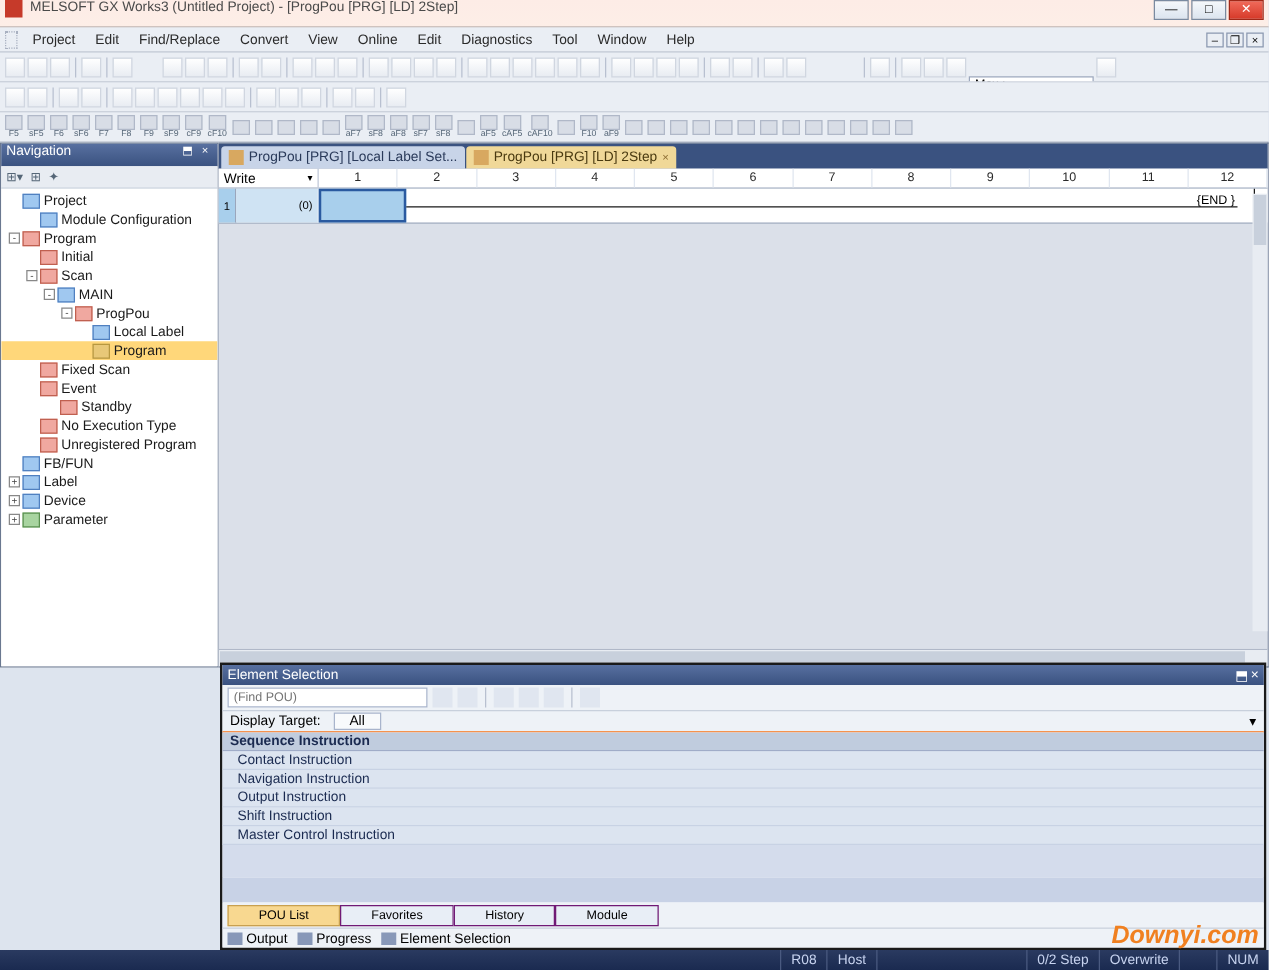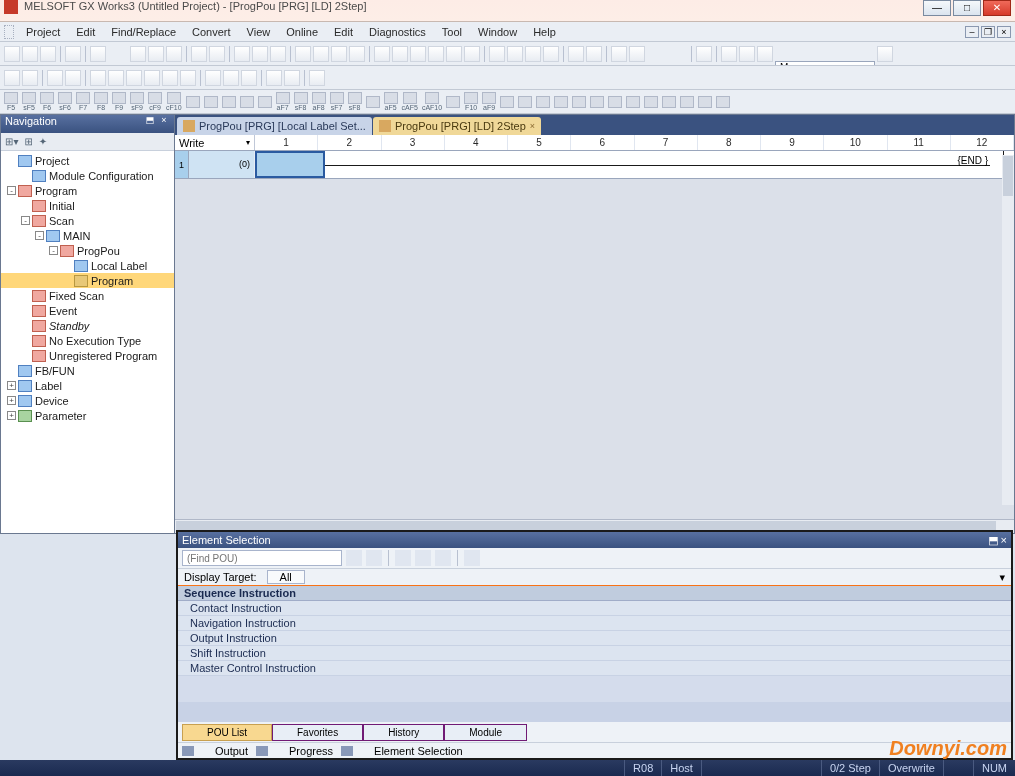--- a/index.html
+++ b/index.html
@@ -93,21 +93,21 @@
 .elsel-dt .lbl { padding: 0 6px; }
 .elsel-dt .all { padding: 0 12px; border: 1px solid #a8b4cc; background: #f8fafc; margin-left: 4px; }
 .elsel-list { flex: 1; overflow: auto; background: #d4dcec; }
 .elsel-list .hdr { background: #c0ccde; padding: 1px 6px; font-weight: bold; color: #1a2a50; border-bottom: 1px solid #a0acc8; }
 .elsel-list .itm { background: #dce4f0; padding: 1px 12px; color: #1a2a50; border-bottom: 1px solid #c8d2e4; }
 .elsel-spacer { height: 20px; background: #c8d2e6; }
 .elsel-bt { height: 20px; display: flex; align-items: center; background: #eef2f7; padding: 0 4px; gap: 0; }
 .elsel-bt .bt { padding: 2px 24px; border: 1px solid #701a75; background: #e8eef6; font-size: 10px; }
 .elsel-bt .bt.act { background: #f8d890; border-color: #c8a050; }
 .elsel-foot { height: 16px; display: flex; align-items: center; background: #eef2f7; padding: 0 4px; gap: 8px; font-size: 10px; border-top: 1px solid #c8d0dc; }
-.elsel-foot .ft { display: flex; align-items: center; gap: 21px; }
+.elsel-foot .ft { display: flex; align-items: center; gap: 3px; }
 .elsel-foot .fi { width: 12px; height: 10px; background: #8898b8; }
 
 
 .status { position: absolute; bottom: 0; left: 0; right: 0; height: 16px; background: linear-gradient(#2a3a60,#1a2a50); color: #c8d4f0; display: flex; font-size: 10px; }
 .status .cell { padding: 0 8px; border-left: 1px solid #4a5a80; height: 100%; line-height: 16px; }
 .status .sp { flex: 1; }
 .watermark { position: absolute; right: 8px; bottom: 16px; color: #f08020; font-size: 20px; font-style: italic; font-weight: bold; pointer-events: none; }
 </style>
 </head>
 <body>
@@ -448,21 +448,21 @@
         <div class="tn" style="padding-left: 20px;">
           <span class="exp none"></span>
           <span class="ic r"></span>
           <span class="lbl">Fixed Scan</span>
         </div>
         <div class="tn" style="padding-left: 20px;">
           <span class="exp none"></span>
           <span class="ic r"></span>
           <span class="lbl">Event</span>
         </div>
-        <div class="tn" style="padding-left: 20px; font-style: italic;">
+        <div class="tn" style="padding-left: 36px;">
           <span class="exp none"></span>
           <span class="ic r"></span>
           <span class="lbl">Standby</span>
         </div>
         <div class="tn" style="padding-left: 20px;">
           <span class="exp none"></span>
           <span class="ic r"></span>
           <span class="lbl">No Execution Type</span>
         </div>
         <div class="tn" style="padding-left: 20px;">

